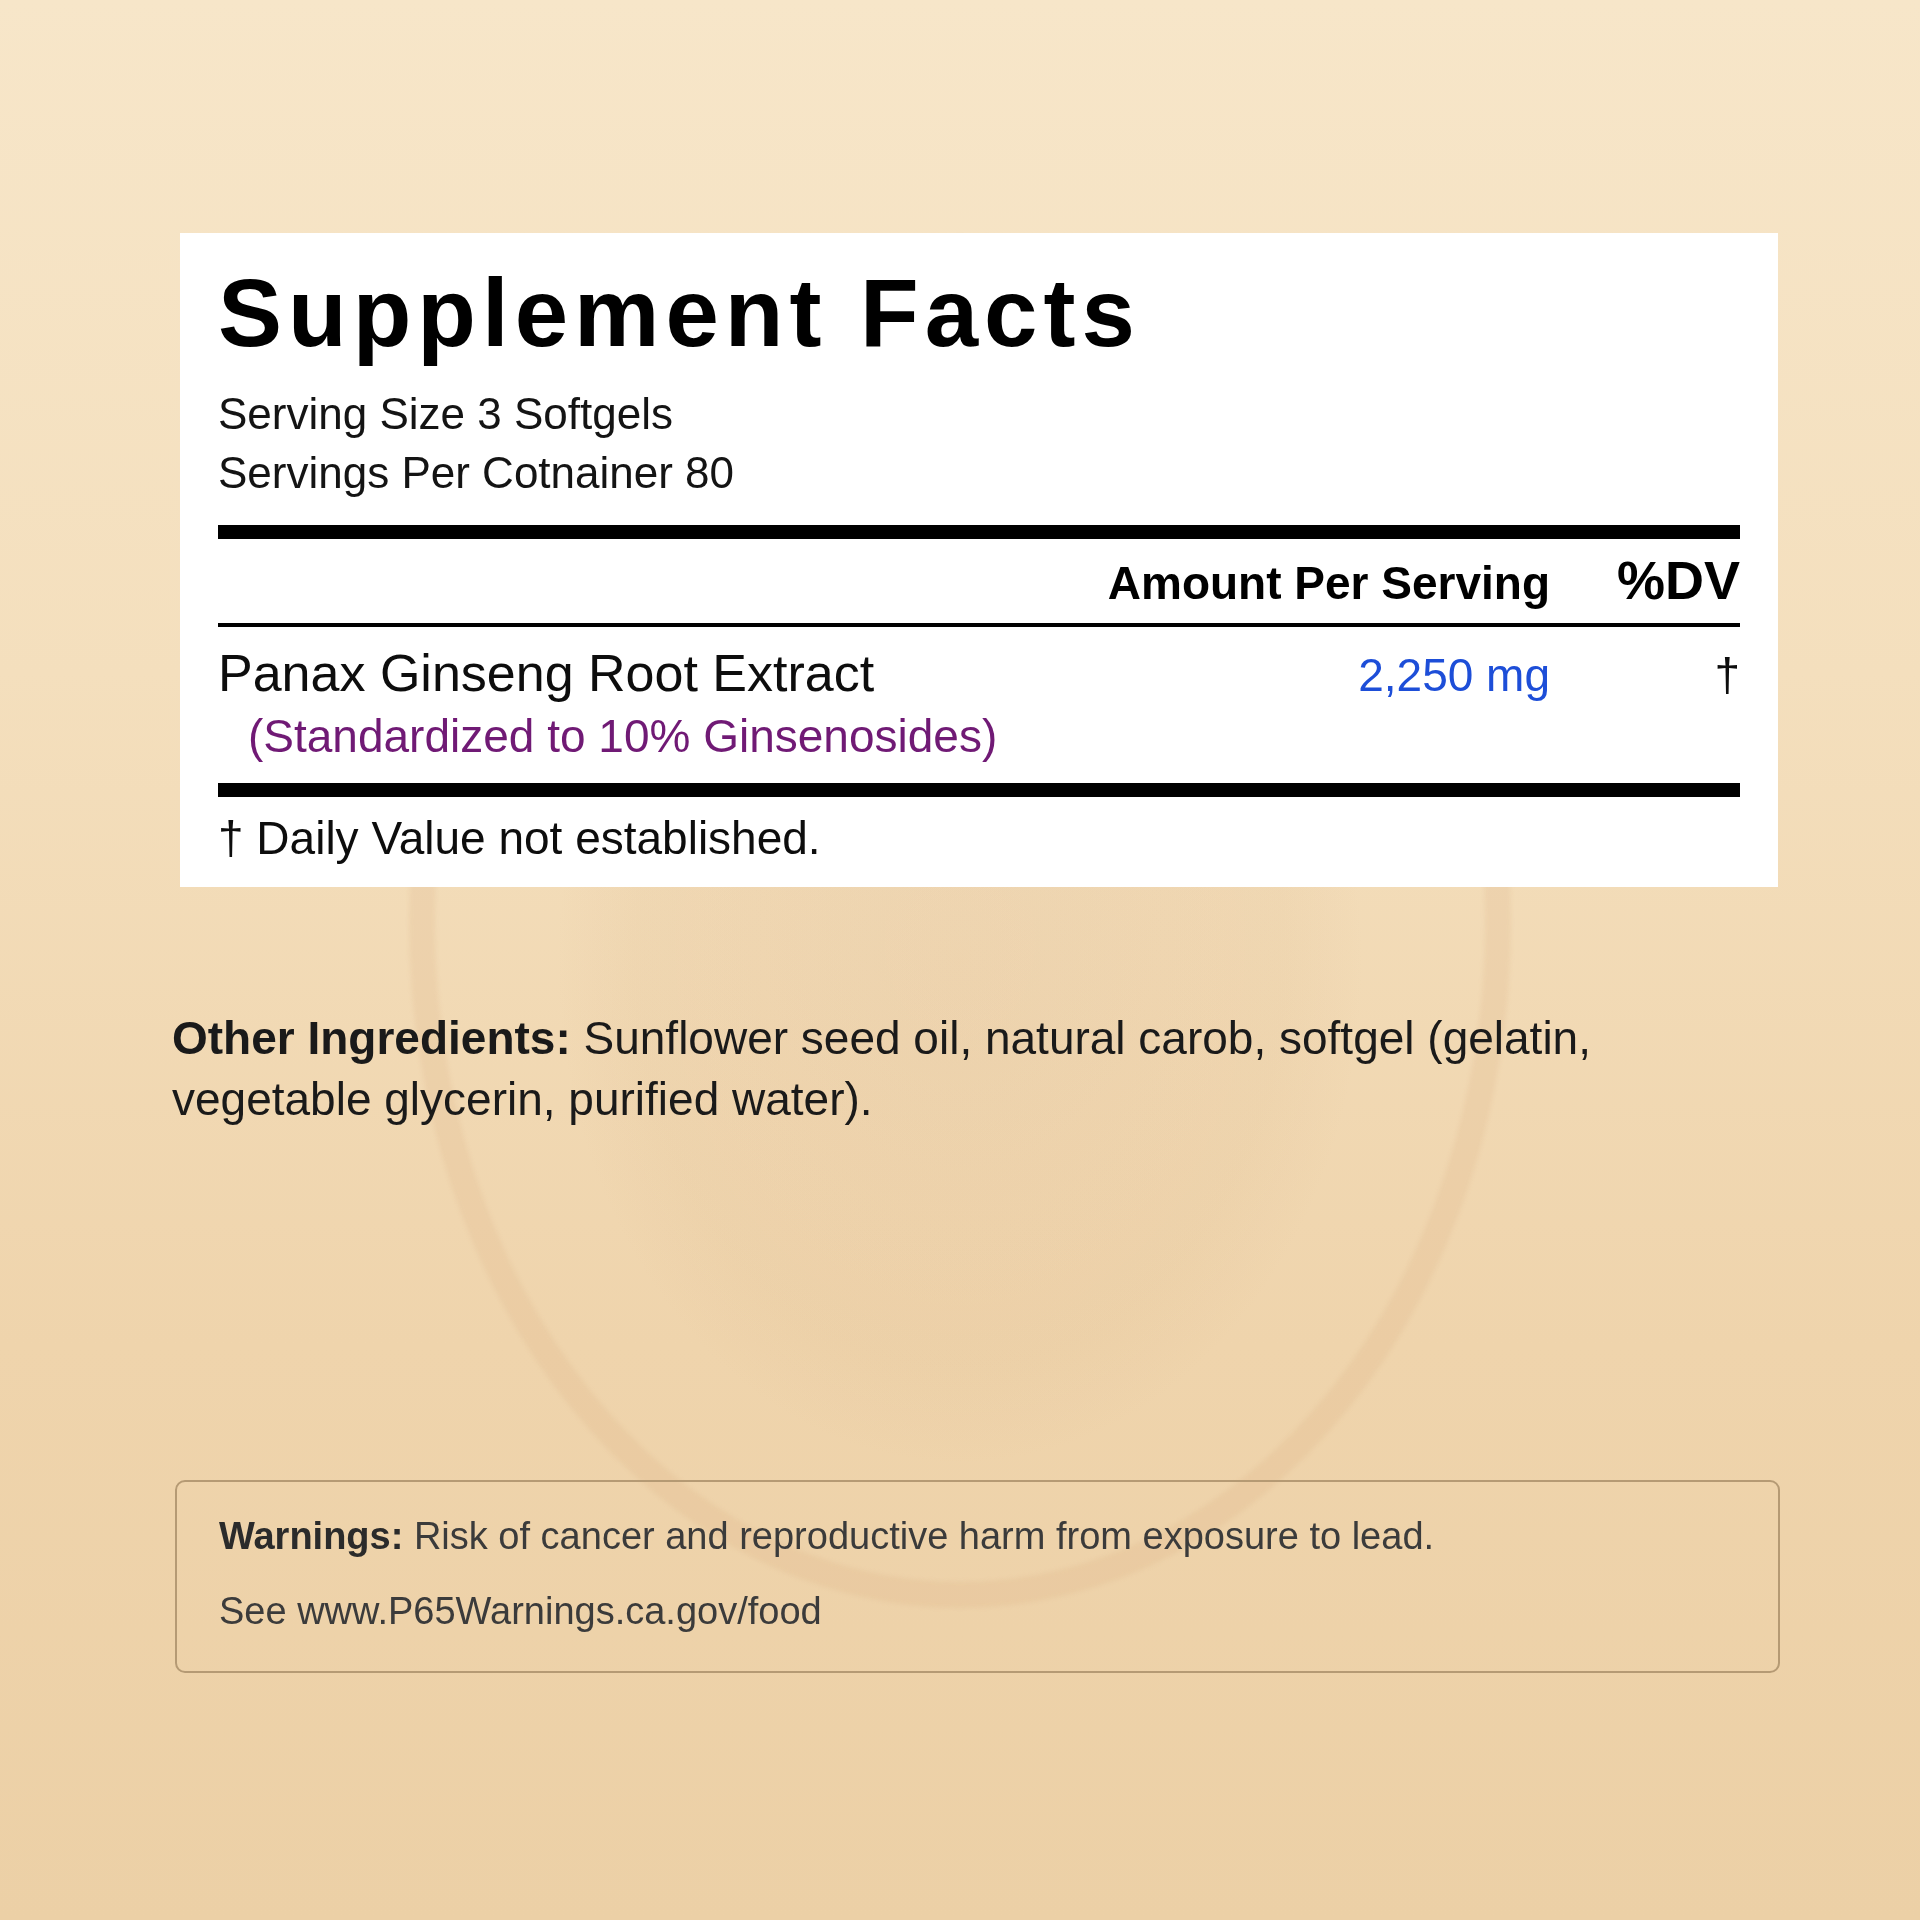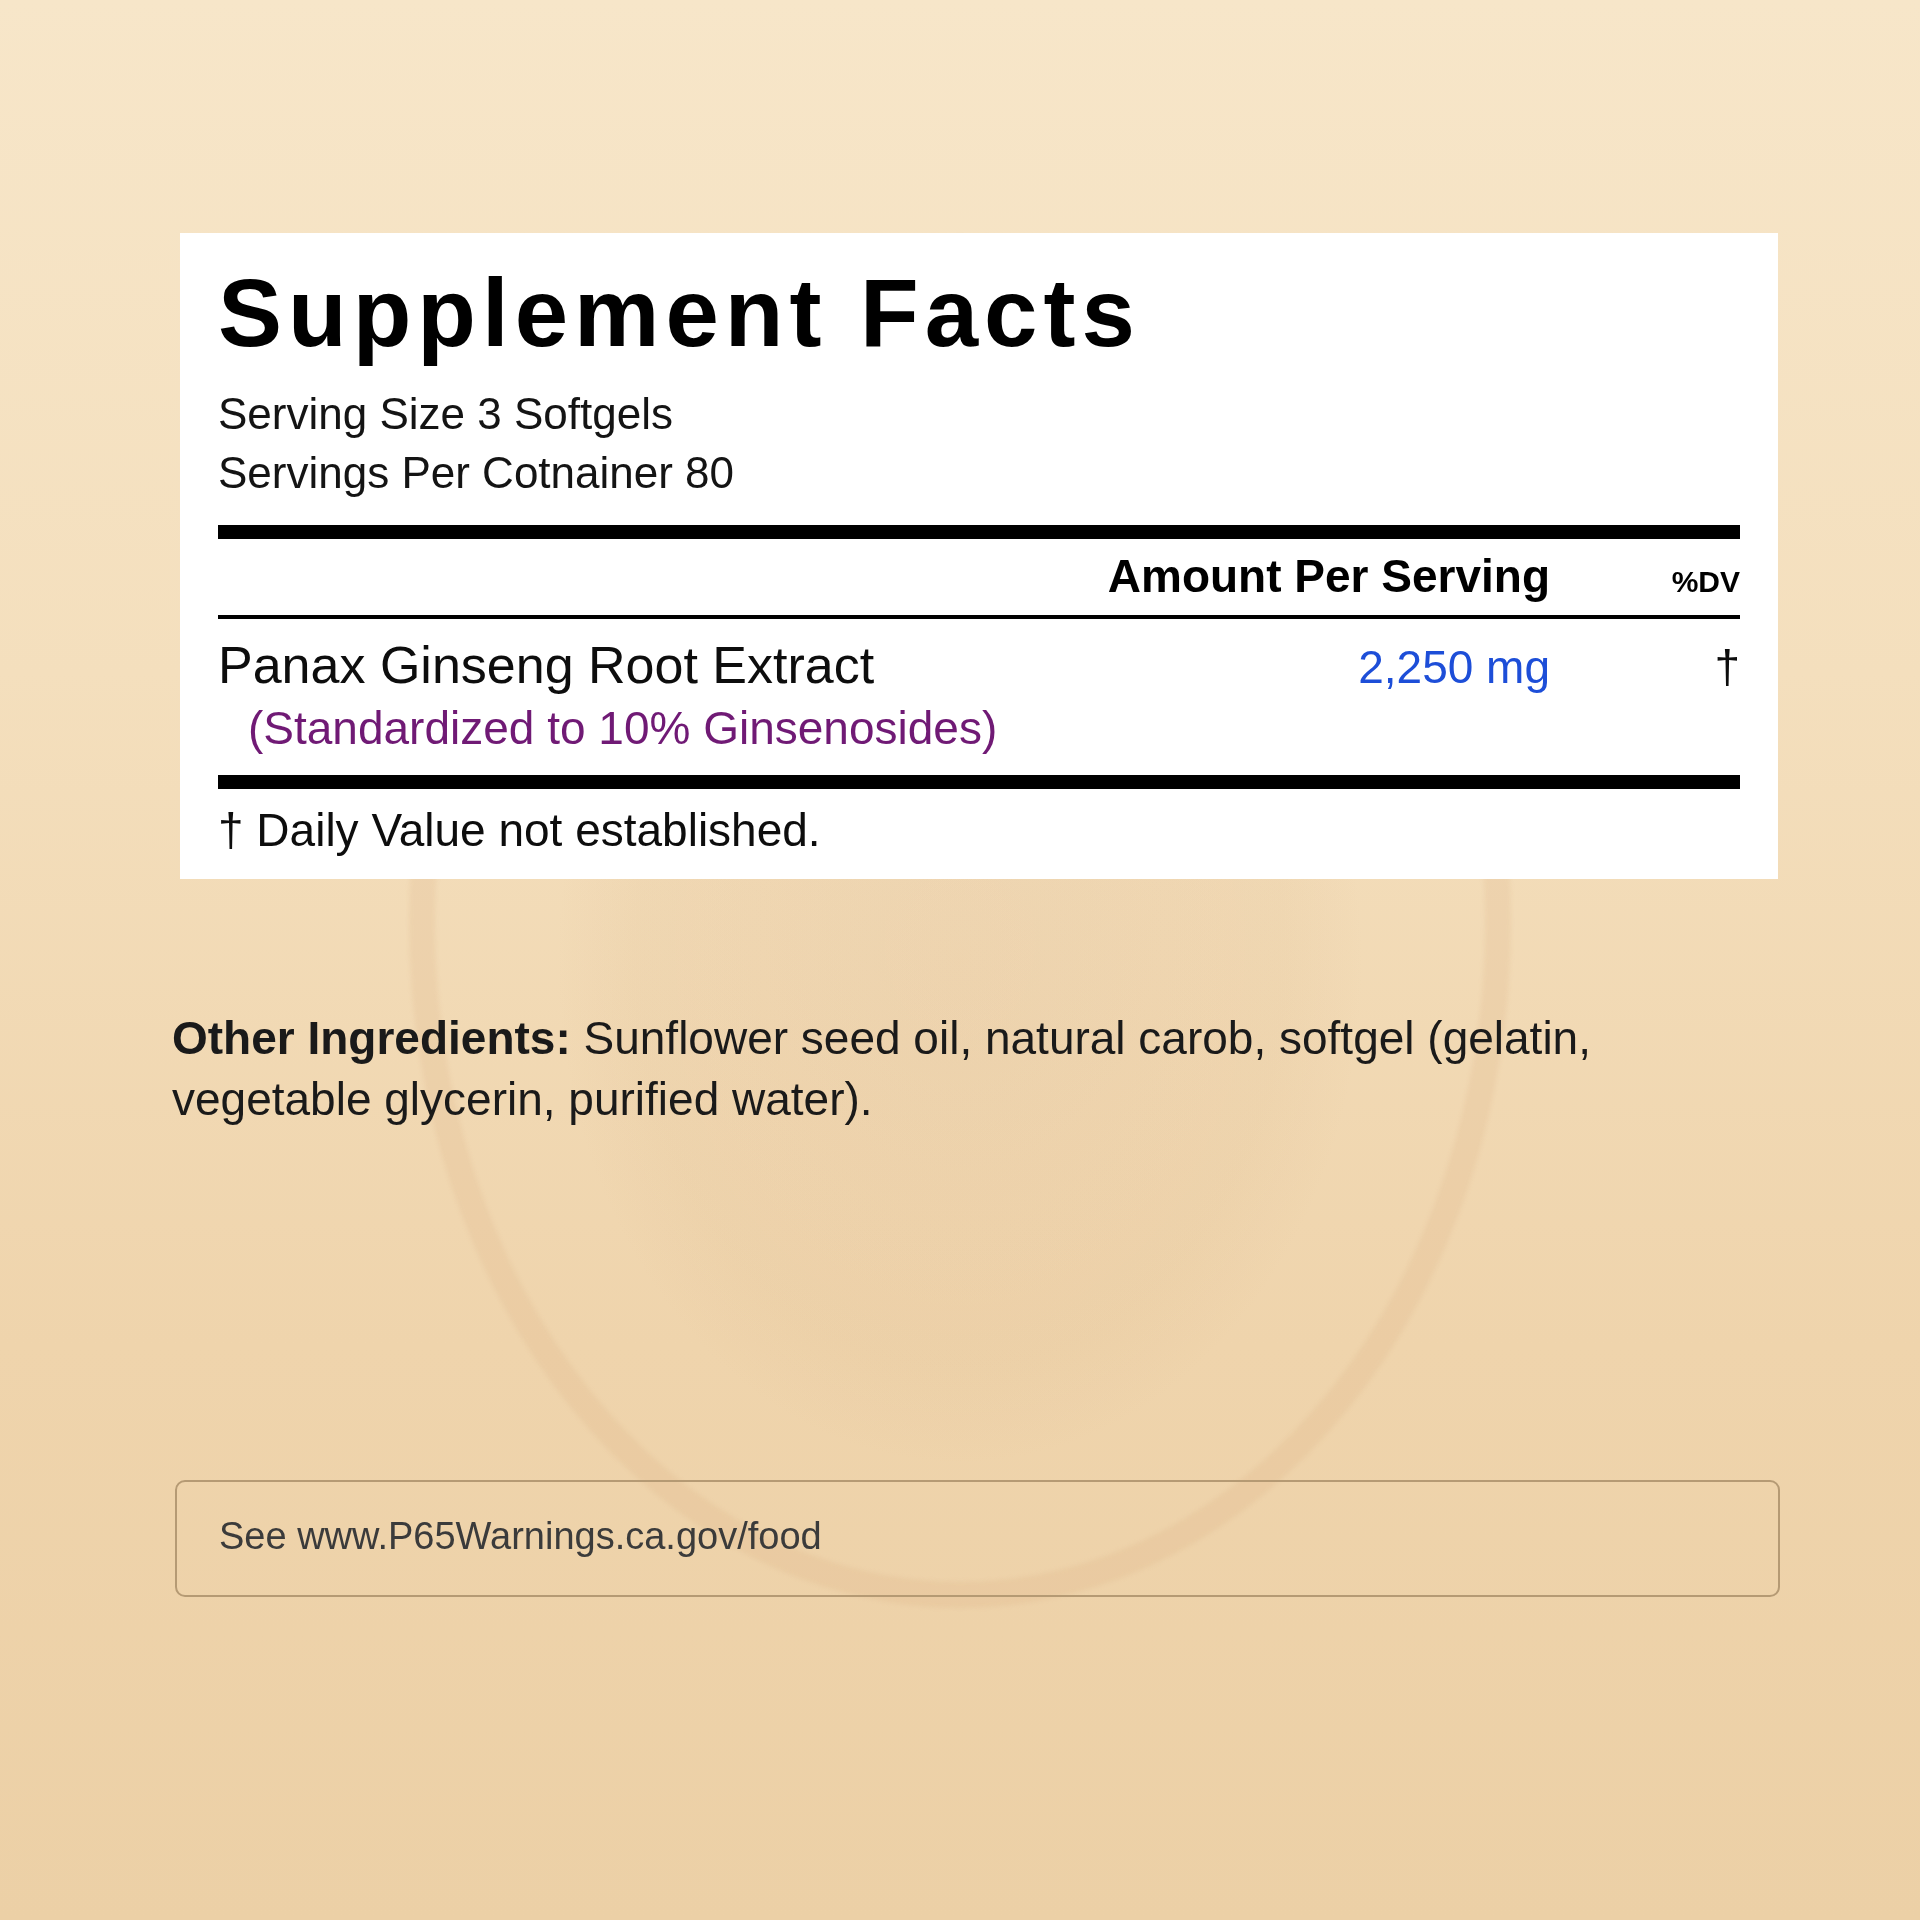--- a/index.html
+++ b/index.html
@@ -102,21 +102,21 @@
     padding: 10px 38px 12px 38px;
   }
   .head-spacer { flex: 1 1 auto; }
   .head-amount {
     font-size: 46px;
     font-weight: 700;
     color: #000;
     white-space: nowrap;
   }
   .head-dv {
-    font-size: 30px;
+    font-size: 54px;
     font-weight: 700;
     color: #000;
     width: 190px;
     text-align: right;
     white-space: nowrap;
   }
 
   .ingredient-row {
     display: flex;
     align-items: baseline;
@@ -220,16 +220,19 @@
     <div class="rule-bottom"></div>
 
     <div class="footnote">† Daily Value not established.</div>
   </div>
 
   <div class="other-ing">
     <b>Other Ingredients:</b><span> Sunflower seed oil, natural carob, softgel (gelatin, vegetable glycerin, purified water).</span>
   </div>
 
   <div class="warning-box">
+    <div class="warning-line first">
+      <b>Warnings:</b><span> Risk of cancer and reproductive harm from exposure to lead.</span>
+    </div>
     <div class="warning-line">See www.P65Warnings.ca.gov/food</div>
   </div>
 
 </div>
 
 </body></html>

